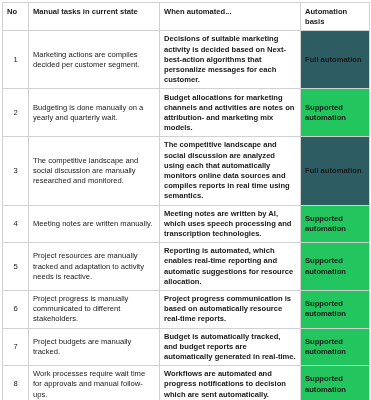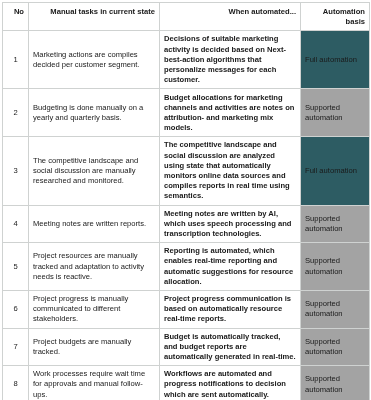--- a/index.html
+++ b/index.html
@@ -39,21 +39,21 @@
     color: #1a1a1a;
     padding: 3px 4px;
     box-sizing: border-box;
     word-wrap: break-word;
     overflow-wrap: break-word;
   }
   table.automation-table thead th {
     font-weight: bold;
     background: #ffffff;
     vertical-align: top;
-    text-align: right;
+    text-align: left;
     height: 26px;
     padding-top: 4px;
   }
   th.h-no { text-align: center; padding-left: 2px; padding-right: 2px; }
 
   td.cell-no {
     text-align: center;
     vertical-align: middle;
     padding-left: 1px;
     padding-right: 1px;
@@ -62,28 +62,29 @@
     vertical-align: middle;
   }
   td.cell-auto {
     vertical-align: top;
     padding-top: 3px;
     font-weight: bold;
   }
   td.cell-level {
     vertical-align: middle;
     padding: 3px 4px;
+    font-weight: bold;
   }
   td.level-full {
     background: #2d5c63;
     color: #ffffff;
     border-color: #2d5c63;
   }
   td.level-supported {
-    background: #a3a3a3;
+    background: #22c55e;
     color: #1a1a1a;
   }
   
   tr.r1 td { height: 57px; }
   tr.r2 td { height: 48px; }
   tr.r3 td { height: 55px; }
   tr.r4 td { height: 33px; }
   tr.r5 td { height: 47px; }
   tr.r6 td { height: 34px; }
   tr.r7 td { height: 34px; }
@@ -110,33 +111,33 @@
     </thead>
     <tbody>
       <tr class="r1">
         <td class="cell-no">1</td>
         <td class="cell-task">Marketing actions are compiles decided per customer segment.</td>
         <td class="cell-auto">Decisions of suitable marketing activity is decided based on Next-best-action algorithms that personalize messages for each customer.</td>
         <td class="cell-level level-full">Full automation</td>
       </tr>
       <tr class="r2">
         <td class="cell-no">2</td>
-        <td class="cell-task">Budgeting is done manually on a yearly and quarterly basis.</td>
+        <td class="cell-task">Budgeting is done manually on a yearly and quarterly wait.</td>
         <td class="cell-auto">Budget allocations for marketing channels and activities are notes on attribution- and marketing mix models.</td>
         <td class="cell-level level-supported">Supported automation</td>
       </tr>
       <tr class="r3">
         <td class="cell-no">3</td>
         <td class="cell-task">The competitive landscape and social discussion are manually researched and monitored.</td>
-        <td class="cell-auto">The competitive landscape and social discussion are analyzed using state that automatically monitors online data sources and compiles reports in real time using semantics.</td>
+        <td class="cell-auto">The competitive landscape and social discussion are analyzed using each that automatically monitors online data sources and compiles reports in real time using semantics.</td>
         <td class="cell-level level-full">Full automation</td>
       </tr>
       <tr class="r4">
         <td class="cell-no">4</td>
-        <td class="cell-task">Meeting notes are written reports.</td>
+        <td class="cell-task">Meeting notes are written manually.</td>
         <td class="cell-auto">Meeting notes are written by AI, which uses speech processing and transcription technologies.</td>
         <td class="cell-level level-supported">Supported automation</td>
       </tr>
       <tr class="r5">
         <td class="cell-no">5</td>
         <td class="cell-task">Project resources are manually tracked and adaptation to activity needs is reactive.</td>
         <td class="cell-auto">Reporting is automated, which enables real-time reporting and automatic suggestions for resource allocation.</td>
         <td class="cell-level level-supported">Supported automation</td>
       </tr>
       <tr class="r6">

